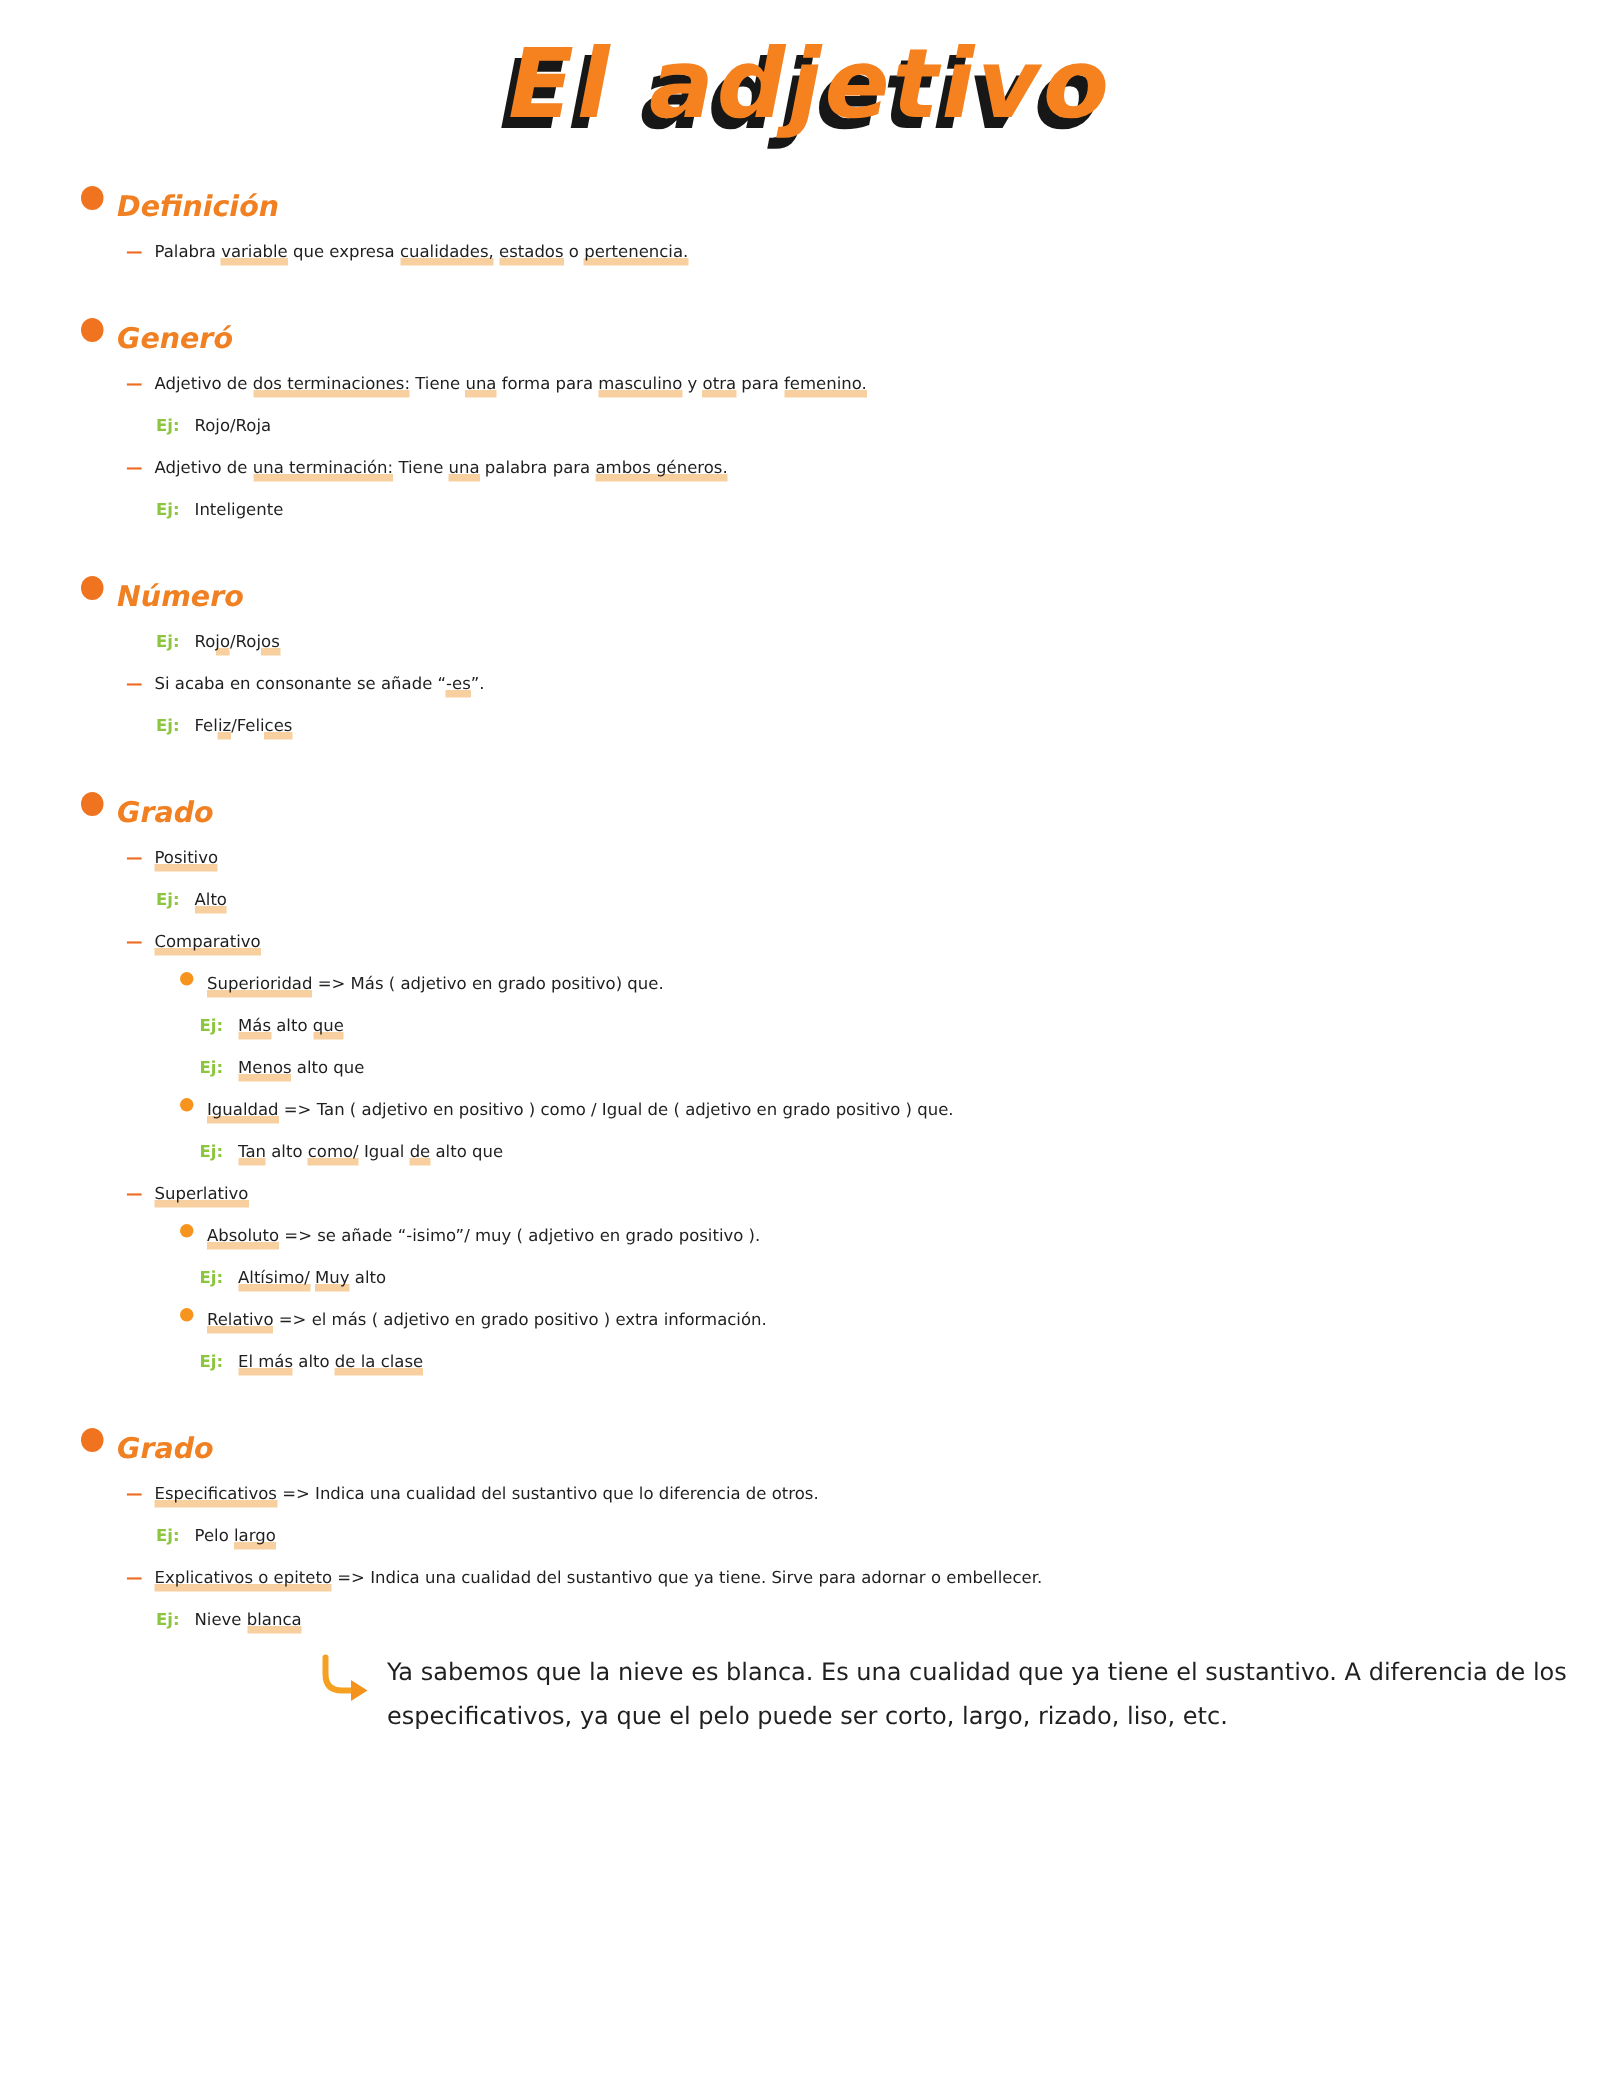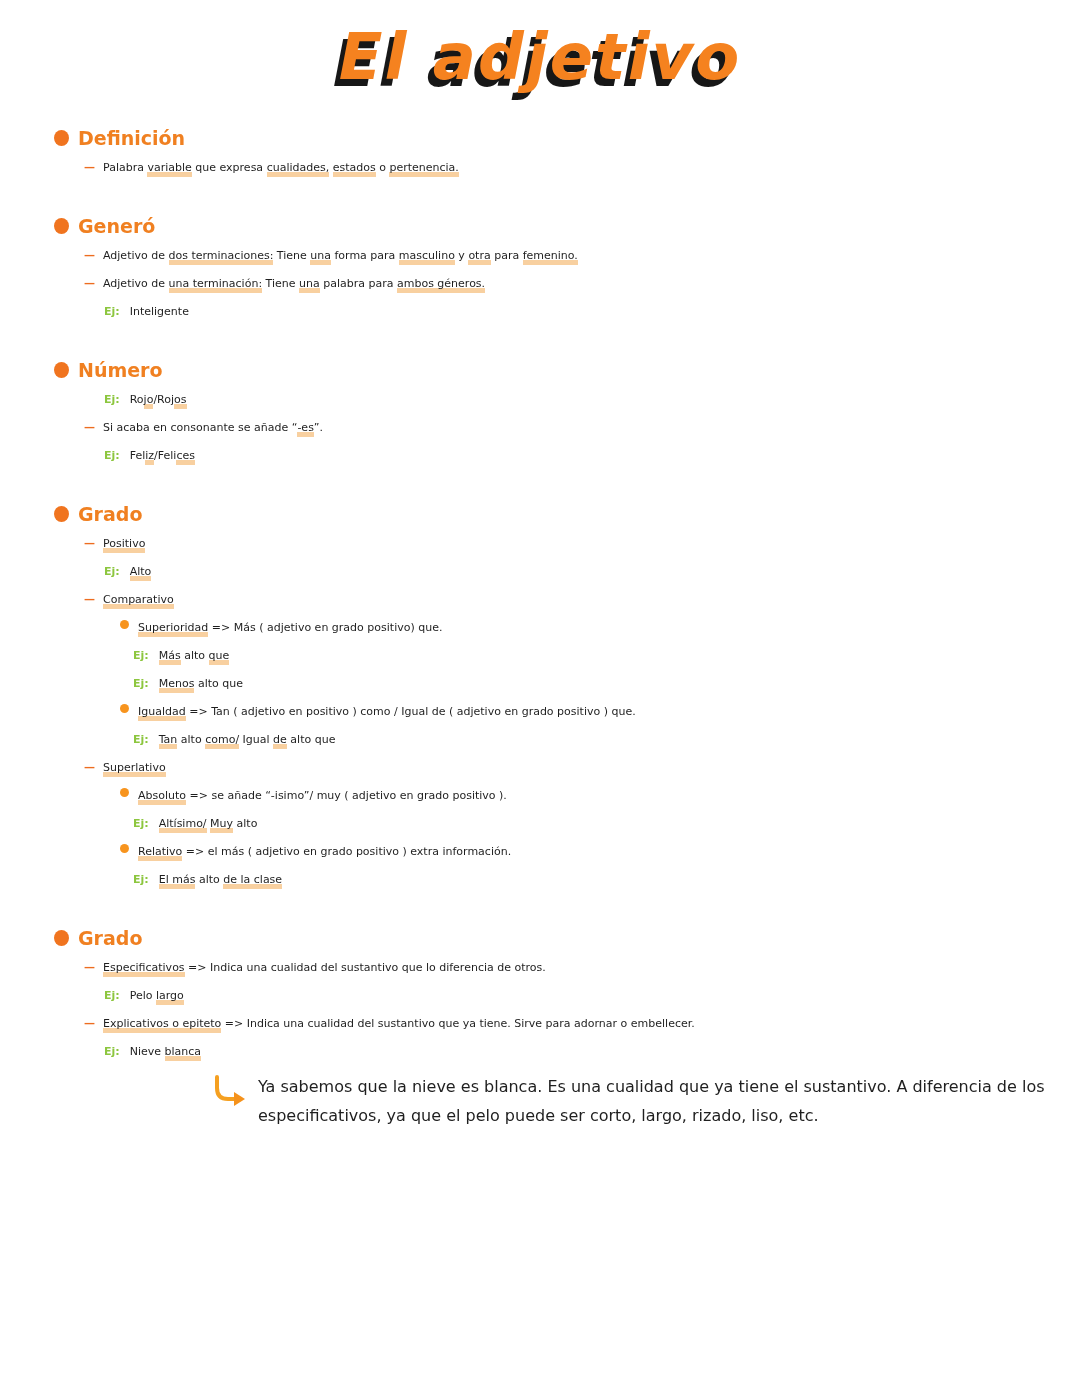--- a/index.html
+++ b/index.html
@@ -13,21 +13,21 @@
     overflow-x:hidden;
   }
   .title{
     text-align:center; font-size:64px; font-weight:800; letter-spacing:2px;
     margin:20px 0 30px 0; color:var(--title);
     text-shadow:-6px 7px 0 var(--shadow);
     font-style:italic;
   }
   .sections{ padding-left:54px; padding-right:10px; }
   section{ margin-bottom:30px; }
-  .h-row{ display:flex; align-items:center; line-height:28px; margin-bottom:2px; }
+  .h-row{ display:flex; line-height:28px; margin-bottom:2px;font-style:italic; }
   .bullet{ width:15px; height:16px; border-radius:50%; background:var(--bullet); margin-right:9px; flex:0 0 auto; }
   .h-text{ color:var(--accent); font-weight:bold; font-size:19px; }
   .row{ line-height:28px; font-size:11px; }
   .l1{ margin-left:30px; }
   .ej1{ margin-left:50px; }
   .l2{ margin-left:66px; }
   .ej2{ margin-left:79px; }
   .dash{ color:var(--dash); font-weight:bold; margin-right:8px; }
   .dot{ display:inline-block; width:9px; height:9px; border-radius:50%; background:var(--dot); margin-right:9px; position:relative; top:-2px; }
   .ej-label{ color:var(--green); font-weight:bold; margin-right:10px; }
@@ -51,20 +51,21 @@
           <span class="h-text">Definición</span>
         </div>
         <div class="row l1"><span class="dash">—</span><span>Palabra </span><span class="u">variable</span><span> que expresa </span><span class="u">cualidades,</span><span> </span><span class="u">estados</span><span> o </span><span class="u">pertenencia.</span></div>
       </section>
       <section>
         <div class="h-row">
           <span class="bullet"></span>
           <span class="h-text">Generó</span>
         </div>
         <div class="row l1"><span class="dash">—</span><span>Adjetivo de </span><span class="u">dos terminaciones:</span><span> Tiene </span><span class="u">una</span><span> forma para </span><span class="u">masculino</span><span> y </span><span class="u">otra</span><span> para </span><span class="u">femenino.</span></div>
+        <div class="row ej1"><span class="ej-label">Ej:</span><span>Rojo/Roja</span></div>
         <div class="row l1"><span class="dash">—</span><span>Adjetivo de </span><span class="u">una terminación:</span><span> Tiene </span><span class="u">una</span><span> palabra para </span><span class="u">ambos géneros.</span></div>
         <div class="row ej1"><span class="ej-label">Ej:</span><span>Inteligente</span></div>
       </section>
       <section>
         <div class="h-row">
           <span class="bullet"></span>
           <span class="h-text">Número</span>
         </div>
         <div class="row ej1"><span class="ej-label">Ej:</span><span>Ro</span><span class="u">jo</span><span>/Roj</span><span class="u">os</span></div>
         <div class="row l1"><span class="dash">—</span><span>Si acaba en consonante se añade “</span><span class="u">-es</span><span>”.</span></div>

